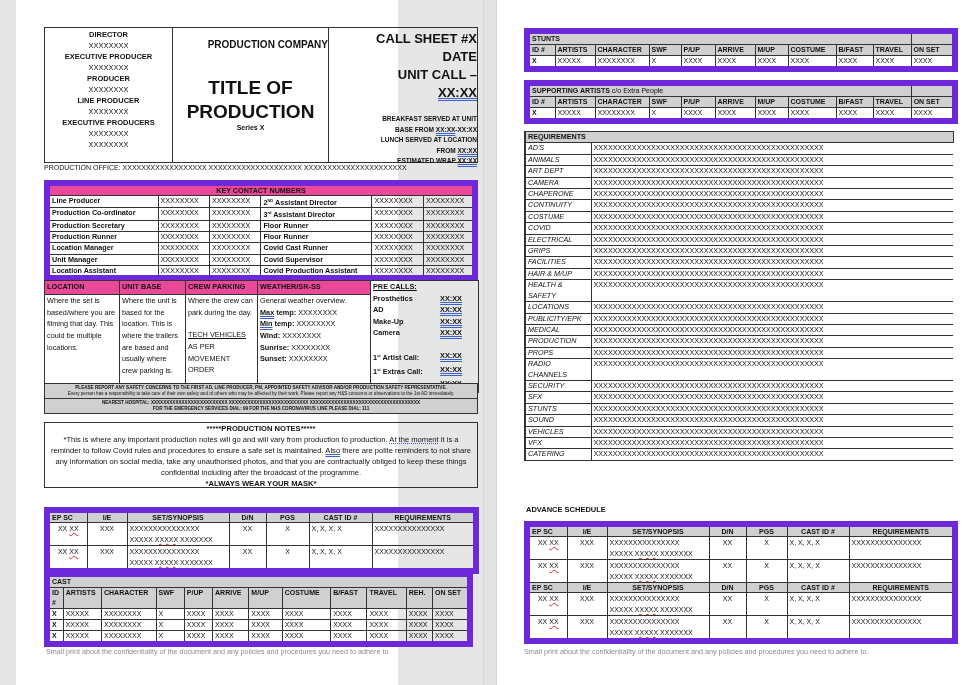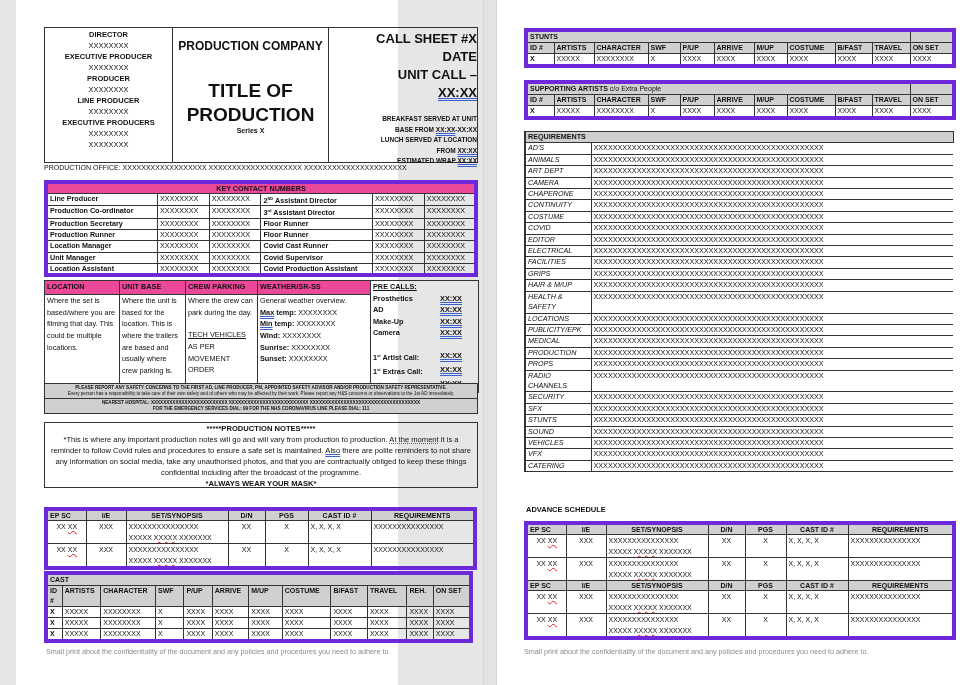--- a/index.html
+++ b/index.html
@@ -8,33 +8,33 @@
   .page { position: absolute; top: 0; height: 685px; background: #fff; }
   #page1 { left: 0; width: 382px; margin-left: 16px; }
   #page2 { left: 497px; width: 483px; }
   .gutter { position: absolute; left: 483px; top: 0; width: 14px; height: 685px; background: #e3e3e3; border-left: 1px solid #d4d4d4; border-right: 1px solid #d4d4d4; }
 
   table { border-collapse: collapse; table-layout: fixed; }
   td, th { border: 1px solid #222; font-size: 7px; line-height: 9px; padding: 0 2px; vertical-align: top; font-weight: normal; text-align: left; overflow: hidden; white-space: nowrap; }
   .hdr { background: #ec4899; font-weight: bold; }
   .b { font-weight: bold; }
   .c { text-align: center; }
-  .outer { border: 4px solid #6d28d9; }
+  .outer { border: 6px solid #6d28d9; }
   .thick td, .thick th { border-color: #333; }
   .dotted { text-decoration: underline; text-decoration-color: #3a5fcf; text-decoration-style: double; }
   .dashed-blue { text-decoration: underline dotted #3a5fcf; }
   .wavy { text-decoration: underline wavy #d22; text-decoration-thickness: 1px; }
   .ul { text-decoration: underline; }
 
   
   #header-block { position: absolute; left: 28px; top: 27px; width: 434px; height: 136px; border: 1.5px solid #333; display: flex; }
   #credits { width: 128px; border-right: 1px solid #333; text-align: center; font-size: 7.5px; line-height: 11px; font-weight: bold; padding-top: 1px; }
   #credits .name { font-weight: normal; }
   #title-col { width: 156px; border-right: 1px solid #333; text-align: center; position: relative; }
-  #company { font-size: 12px; font-weight: bold; margin-top: 11px; }
+  #company { font-size: 10px; font-weight: bold; margin-top: 11px; text-align: right; }
   #title { font-size: 19px; line-height: 24px; font-weight: bold; margin-top: 26px; }
   #series { font-size: 7px; font-weight: bold; }
   #callsheet-col { flex: 1; text-align: right; }
   .cs-big { font-size: 13px; line-height: 18px; font-weight: bold; }
   .cs-big:first-child { margin-top: 2px; }
   .cs-small { font-size: 6.5px; line-height: 10.5px; font-weight: bold; }
   #cs-smallblock { margin-top: 12px; }
 
   #prod-office { position: absolute; left: 28px; top: 164px; font-size: 7px; white-space: nowrap; }
 
@@ -552,33 +552,29 @@
       </tr>
   <tr>
         <td class="dept">COSTUME</td>
         <td class="val">XXXXXXXXXXXXXXXXXXXXXXXXXXXXXXXXXXXXXXXXXXXXXXXX</td>
       </tr>
   <tr>
         <td class="dept">COVID</td>
         <td class="val">XXXXXXXXXXXXXXXXXXXXXXXXXXXXXXXXXXXXXXXXXXXXXXXX</td>
       </tr>
   <tr>
-        <td class="dept">EDITOR</td>
-        <td class="val">XXXXXXXXXXXXXXXXXXXXXXXXXXXXXXXXXXXXXXXXXXXXXXXX</td>
-      </tr>
-  <tr>
         <td class="dept">ELECTRICAL</td>
         <td class="val">XXXXXXXXXXXXXXXXXXXXXXXXXXXXXXXXXXXXXXXXXXXXXXXX</td>
       </tr>
   <tr>
+        <td class="dept">GRIPS</td>
+        <td class="val">XXXXXXXXXXXXXXXXXXXXXXXXXXXXXXXXXXXXXXXXXXXXXXXX</td>
+      </tr>
+  <tr>
         <td class="dept">FACILITIES</td>
-        <td class="val">XXXXXXXXXXXXXXXXXXXXXXXXXXXXXXXXXXXXXXXXXXXXXXXX</td>
-      </tr>
-  <tr>
-        <td class="dept">GRIPS</td>
         <td class="val">XXXXXXXXXXXXXXXXXXXXXXXXXXXXXXXXXXXXXXXXXXXXXXXX</td>
       </tr>
   <tr>
         <td class="dept">HAIR &amp; M/UP</td>
         <td class="val">XXXXXXXXXXXXXXXXXXXXXXXXXXXXXXXXXXXXXXXXXXXXXXXX</td>
       </tr>
   <tr>
         <td class="dept">HEALTH &amp; SAFETY</td>
         <td class="val">XXXXXXXXXXXXXXXXXXXXXXXXXXXXXXXXXXXXXXXXXXXXXXXX</td>
       </tr>

